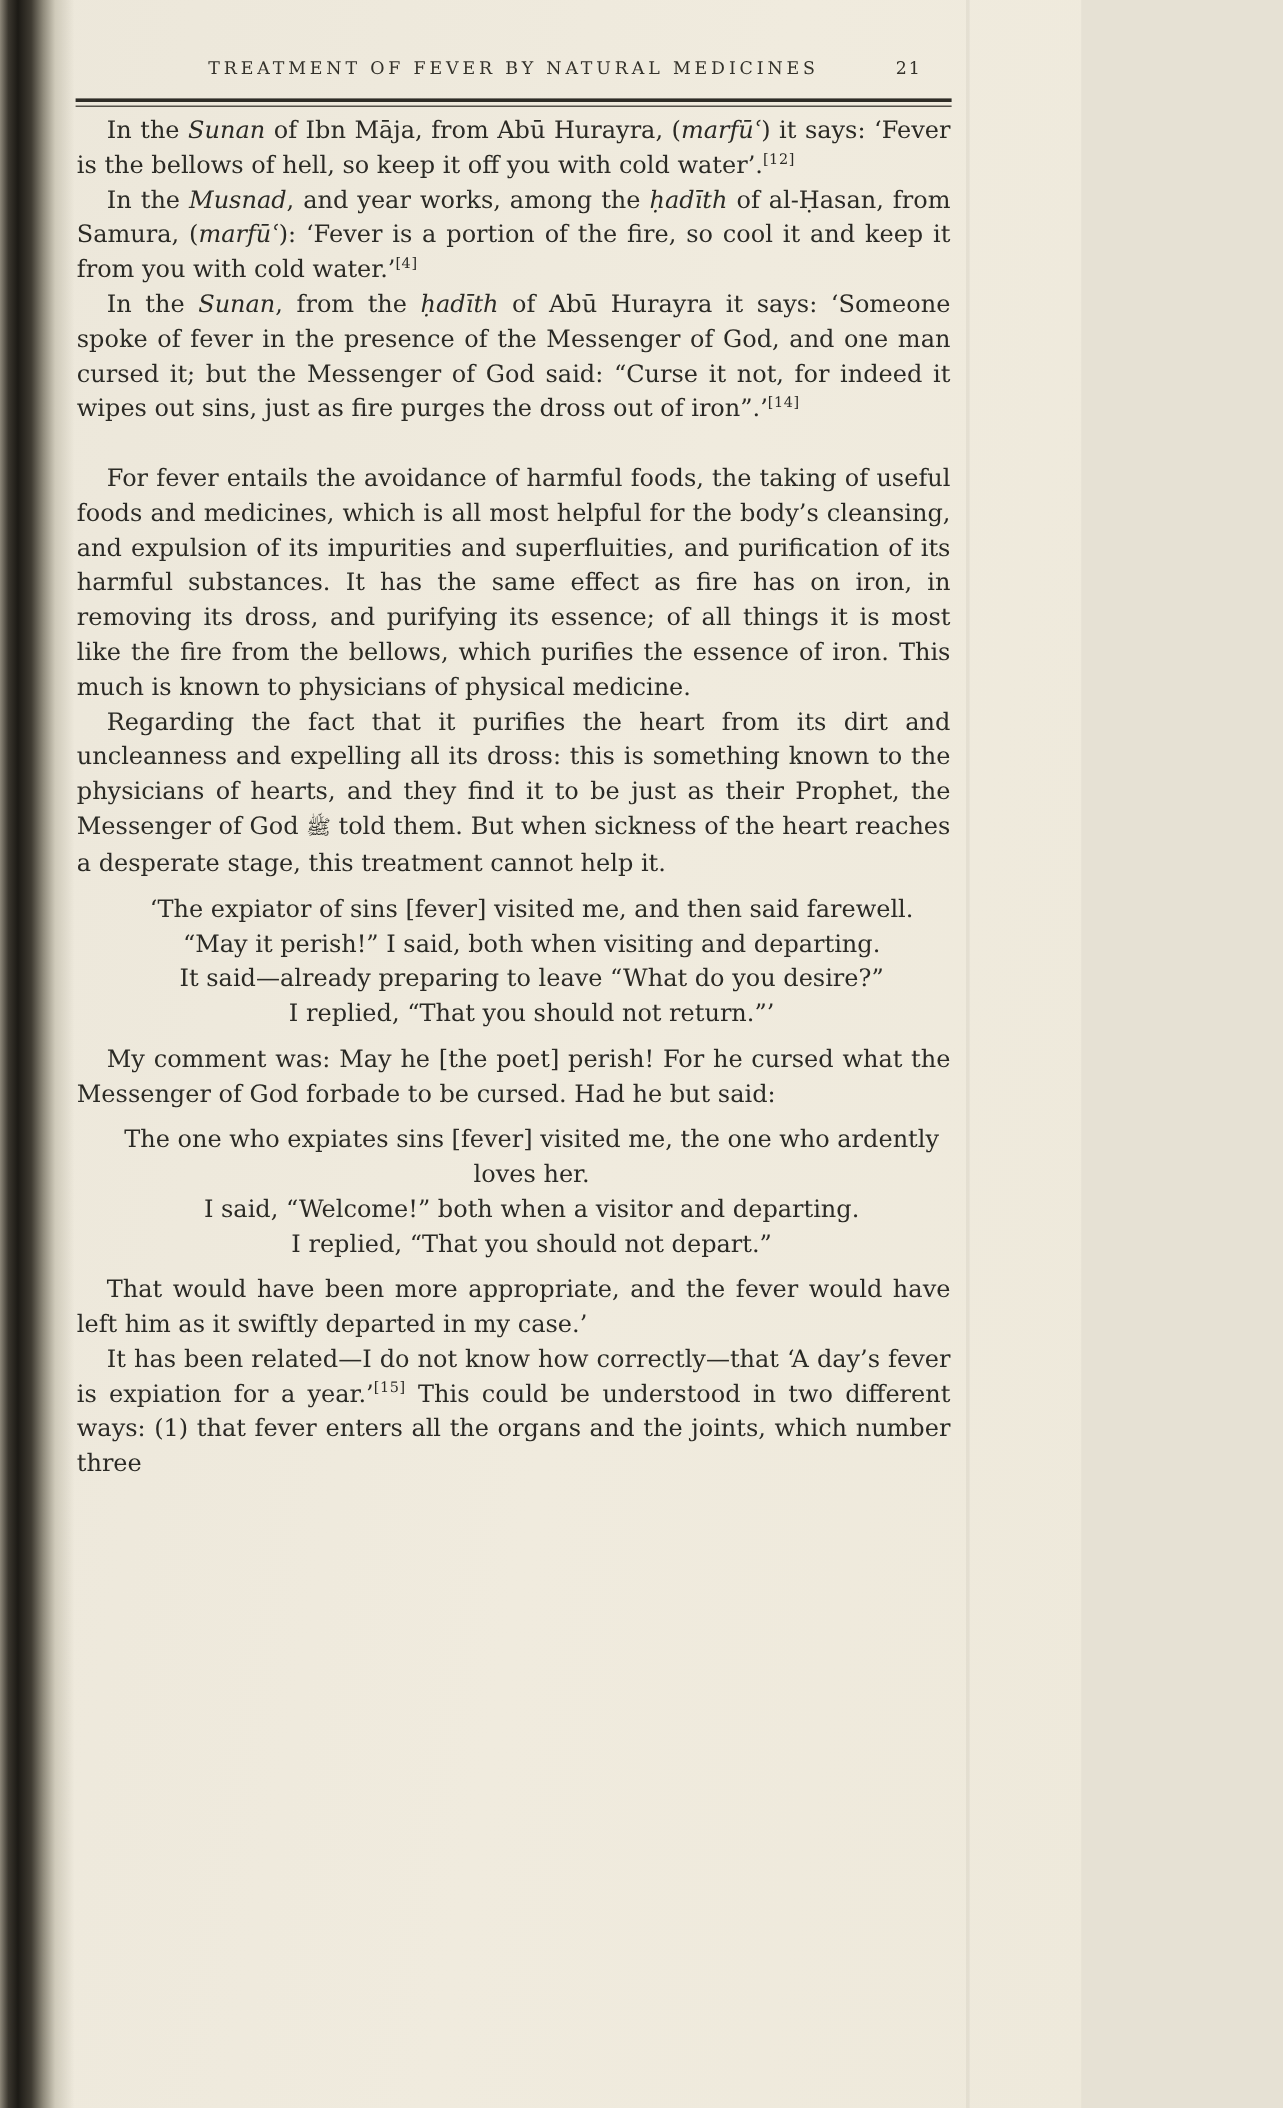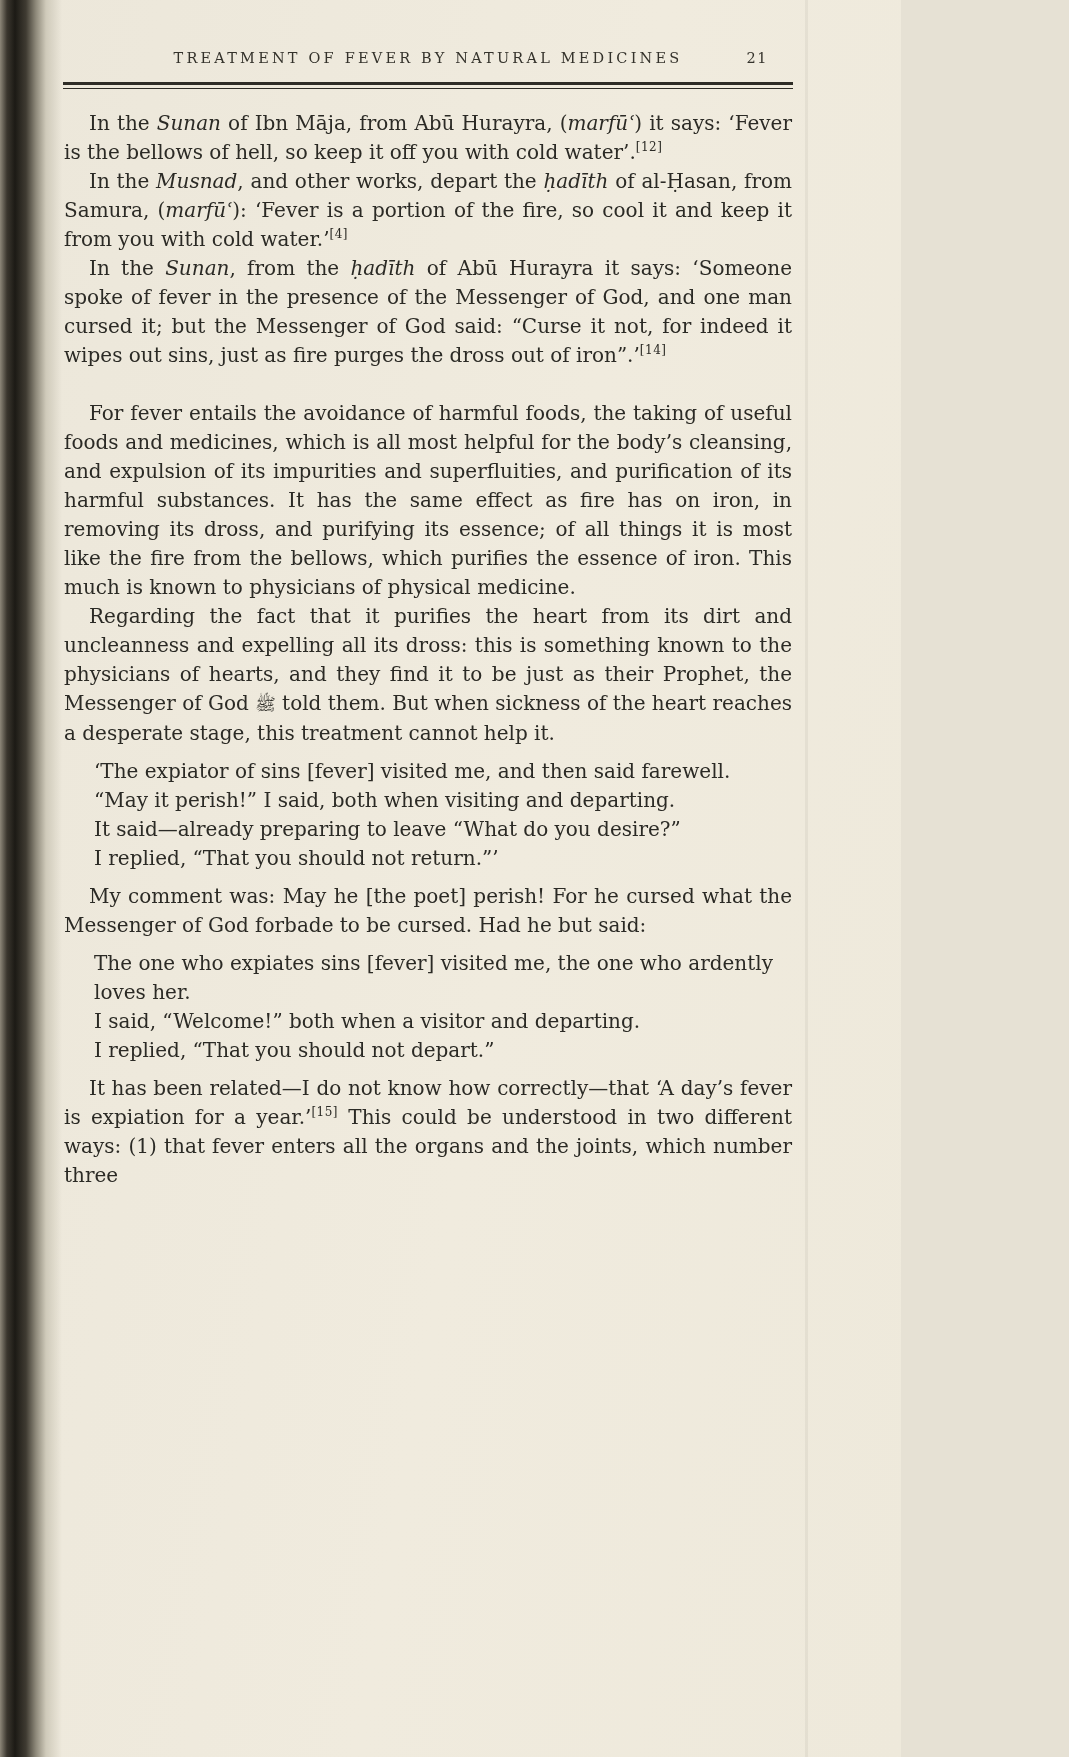--- a/index.html
+++ b/index.html
@@ -42,27 +42,27 @@
     text-align:center;
   }
   .head-rule {
     position:absolute; top:82px; left:63px; width:730px;
     height:7px;
     border-top:3.5px solid #2e2c26;
     border-bottom:1.5px solid #2e2c26;
   }
   
   .text-block {
-    position:absolute; top:109px; left:64px; width:728px;
+    position:absolute; top:94px; left:64px; width:728px;
     font-size:20px; line-height:29px;
     text-align:justify;
   }
   .text-block p.para { text-indent:1.25em; }
   .text-block p.para.space-before { margin-top:29px; }
-  .verse-block { margin:9px 0 9px 30px; text-align:left; }
+  .verse-block { margin:9px 0 9px 30px; text-align:center; }
   .verse-block p { text-indent:0; }
   .it { font-style:italic; }
   sup { font-size:0.6em; line-height:0; vertical-align:super; letter-spacing:0.5px; }
   .hon { font-family:"DejaVu Sans","Liberation Sans",sans-serif; font-size:0.85em; }
 </style>
 </head>
 <body>
 
 <div class="page">
 
@@ -71,32 +71,33 @@
 
   <header class="running-head">
     <span class="head-title">TREATMENT OF FEVER BY NATURAL MEDICINES</span>
     <span class="folio">21</span>
   </header>
 
   <div class="head-rule"></div>
 
   <main class="text-block" id="text-block">
       <p class="para"><span>In the </span><span class="it">Sunan</span><span> of Ibn Māja, from Abū Hurayra, (</span><span class="it">marfūʿ</span><span>) it says: ‘Fever is the bellows of hell, so keep it off you with cold water’.</span><sup>[12]</sup></p>
-      <p class="para"><span>In the </span><span class="it">Musnad</span><span>, and other works, depart the </span><span class="it">ḥadīth</span><span> of al-Ḥasan, from Samura, (</span><span class="it">marfūʿ</span><span>): ‘Fever is a portion of the fire, so cool it and keep it from you with cold water.’</span><sup>[4]</sup></p>
+      <p class="para"><span>In the </span><span class="it">Musnad</span><span>, and year works, among the </span><span class="it">ḥadīth</span><span> of al-Ḥasan, from Samura, (</span><span class="it">marfūʿ</span><span>): ‘Fever is a portion of the fire, so cool it and keep it from you with cold water.’</span><sup>[4]</sup></p>
       <p class="para"><span>In the </span><span class="it">Sunan</span><span>, from the </span><span class="it">ḥadīth</span><span> of Abū Hurayra it says: ‘Someone spoke of fever in the presence of the Messenger of God, and one man cursed it; but the Messenger of God said: “Curse it not, for indeed it wipes out sins, just as fire purges the dross out of iron”.’</span><sup>[14]</sup></p>
       <p class="para space-before"><span>For fever entails the avoidance of harmful foods, the taking of useful foods and medicines, which is all most helpful for the body’s cleansing, and expulsion of its impurities and superfluities, and purification of its harmful substances. It has the same effect as fire has on iron, in removing its dross, and purifying its essence; of all things it is most like the fire from the bellows, which purifies the essence of iron. This much is known to physicians of physical medicine.</span></p>
       <p class="para"><span>Regarding the fact that it purifies the heart from its dirt and uncleanness and expelling all its dross: this is something known to the physicians of hearts, and they find it to be just as their Prophet, the Messenger of God </span><span class="hon">ﷺ</span><span> told them. But when sickness of the heart reaches a desperate stage, this treatment cannot help it.</span></p>
       <div class="verse-block">
         <p>‘The expiator of sins [fever] visited me, and then said farewell.</p>
         <p>“May it perish!” I said, both when visiting and departing.</p>
         <p>It said—already preparing to leave “What do you desire?”</p>
         <p>I replied, “That you should not return.”’</p>
       </div>
       <p class="para"><span>My comment was: May he [the poet] perish! For he cursed what the Messenger of God forbade to be cursed. Had he but said:</span></p>
       <div class="verse-block">
         <p>The one who expiates sins [fever] visited me, the one who ardently loves her.</p>
         <p>I said, “Welcome!” both when a visitor and departing.</p>
         <p>I replied, “That you should not depart.”</p>
       </div>
+      <p class="para"><span>That would have been more appropriate, and the fever would have left him as it swiftly departed in my case.’</span></p>
       <p class="para"><span>It has been related—I do not know how correctly—that ‘A day’s fever is expiation for a year.’</span><sup>[15]</sup><span> This could be understood in two different ways: (1) that fever enters all the organs and the joints, which number three</span></p>
     </main>
 
 </div>
 
 </body></html>

